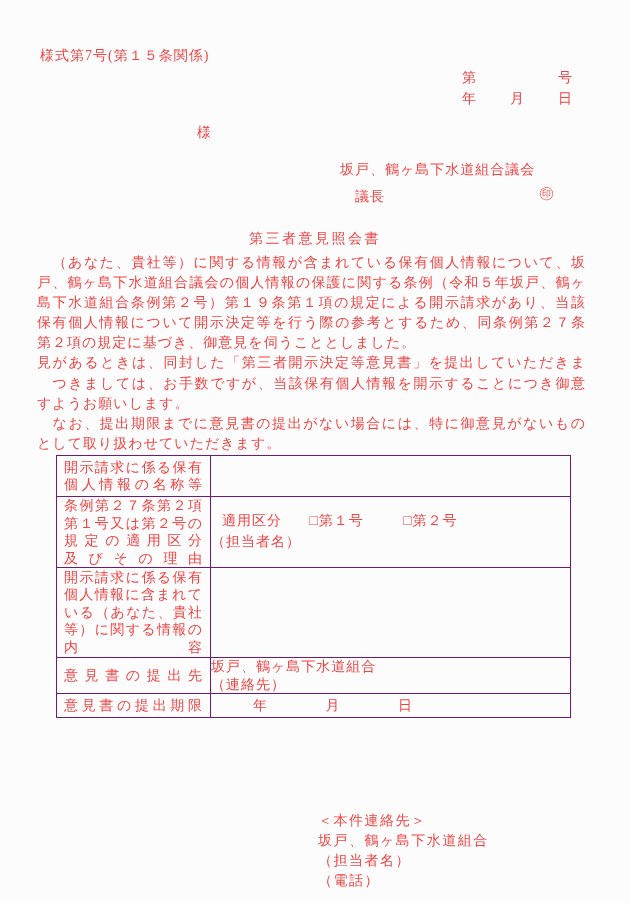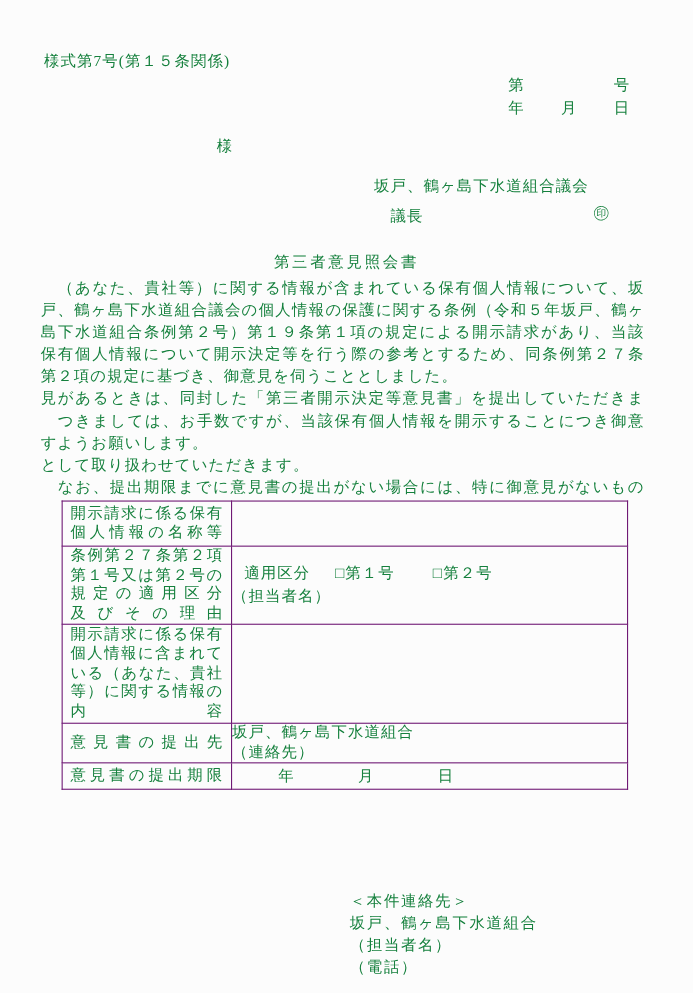--- a/index.html
+++ b/index.html
@@ -1,19 +1,19 @@
 <!DOCTYPE html>
 <html><head>
 <meta charset="utf-8">
 <style>
   html,body{margin:0;padding:0;background:#fbfbfb;}
   .page{
     position:relative;width:630px;height:903px;background:#fcfcfc;
     font-family:"Liberation Serif","DejaVu Serif",serif;
-    color:#15803d;font-size:14px;overflow:hidden;
+    color:#ef4444;font-size:14px;overflow:hidden;
   }
   .abs{position:absolute;white-space:nowrap;}
   .form-number{left:40px;top:47px;letter-spacing:1px;}
   .num-line{left:462px;top:69px;width:110px;display:flex;justify-content:space-between;}
   .date-line{left:462px;top:90px;width:110px;display:flex;justify-content:space-between;}
   .addressee{left:197px;top:124px;letter-spacing:1px;}
   .sender-org{left:340px;top:161px;letter-spacing:1px;}
   .sender-title{left:355px;top:188px;letter-spacing:1px;}
   .seal{left:539px;top:184px;font-size:15px;}
   .doc-title{left:0;top:218px;width:630px;text-align:center;letter-spacing:2.5px;white-space:nowrap;position:absolute;margin-top:12px;}
@@ -21,21 +21,21 @@
   .body-text .line{height:20.1px;}
   .body-text .line.j{text-align:justify;text-align-last:justify;}
   .doc-table{position:absolute;left:56px;top:455px;border-collapse:collapse;table-layout:fixed;}
   .doc-table td{border:1px solid #701a75;padding:0;vertical-align:middle;letter-spacing:1px;}
   .doc-table .lbl{padding:0 7px;}
   .doc-table .lbl .ll{line-height:17.5px;text-align:justify;text-align-last:justify;}
   .r1{height:41px;} .r2{height:26px;} .r3{height:70px;} .r4{height:90px;} .r5{height:36px;} .r6{height:24px;}
   .dateval span:nth-child(1){margin-left:42px;}
   .dateval span:nth-child(2){margin-left:53px;}
   .dateval span:nth-child(3){margin-left:53px;}
-  .prov-val{padding-top:8px;line-height:21px;}
+  .prov-val{padding-top:8px;line-height:21px;font-family:Liberation Mono, monospace;}
   .prov-l1 span:nth-child(1){margin-left:11px;}
   .prov-l1 span:nth-child(2){margin-left:18px;}
   .prov-l1 span:nth-child(3){margin-left:30px;}
   .dest-val{padding-left:4px;line-height:17.5px;}
   .footer{position:absolute;left:318px;top:811px;line-height:20px;letter-spacing:1.5px;white-space:nowrap;}
 </style>
 </head>
 <body>
 
 <div class="page">
@@ -63,22 +63,22 @@
 
   <div class="body-text">
     <div class="line j">　（あなた、貴社等）に関する情報が含まれている保有個人情報について、坂</div>
     <div class="line j">戸、鶴ヶ島下水道組合議会の個人情報の保護に関する条例（令和５年坂戸、鶴ヶ</div>
     <div class="line j">島下水道組合条例第２号）第１９条第１項の規定による開示請求があり、当該</div>
     <div class="line j">保有個人情報について開示決定等を行う際の参考とするため、同条例第２７条</div>
     <div class="line">第２項の規定に基づき、御意見を伺うこととしました。</div>
     <div class="line j">見があるときは、同封した「第三者開示決定等意見書」を提出していただきま</div>
     <div class="line j">　つきましては、お手数ですが、当該保有個人情報を開示することにつき御意</div>
     <div class="line">すようお願いします。</div>
+    <div class="line j">　なお、提出期限までに意見書の提出がない場合には、特に御意見がないもの</div>
     <div class="line">として取り扱わせていただきます。</div>
-    <div class="line j">　なお、提出期限までに意見書の提出がない場合には、特に御意見がないもの</div>
   </div>
 
   <table class="doc-table">
     <colgroup>
         <col style="width:154px">
         <col style="width:360px">
       </colgroup>
     <tbody>
       <tr class="r1">
         <td class="lbl">

